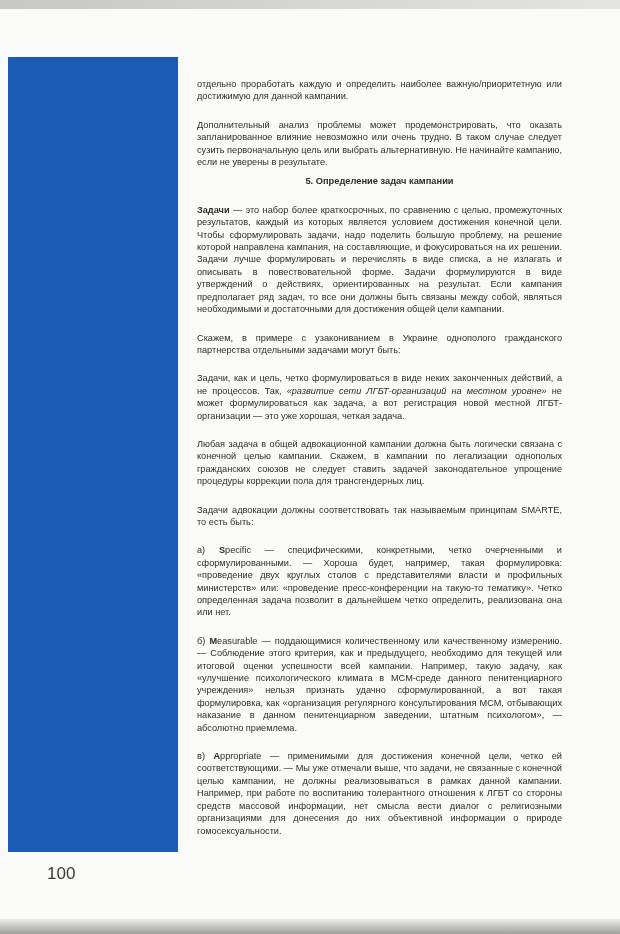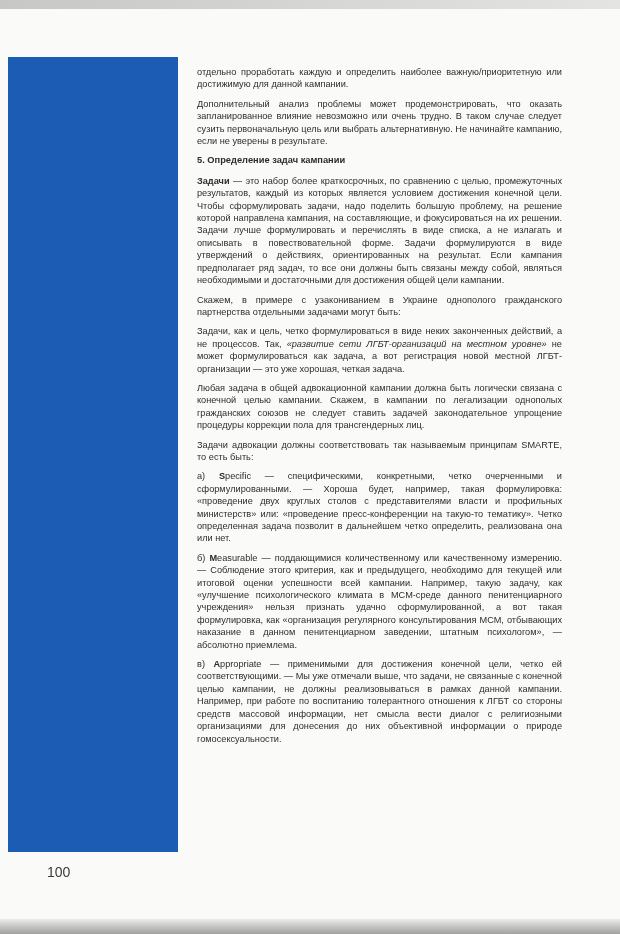--- a/index.html
+++ b/index.html
@@ -34,34 +34,34 @@
     position: absolute;
     left: 197px; top: 62px;
     width: 365px;
     font-size: 9.2px;
     line-height: 12.4px;
     text-align: justify;
     color: #2d2d2d;
     hyphens: auto;
     -webkit-hyphens: auto;
   }
-  .text-column p { margin: 4px 0 7px 0; }
+  .text-column p { margin: 16px 0 7px 0; }
   .text-column h2 {
     font-size: 9.3px;
     line-height: 12.4px;
     font-weight: 700;
     margin: 4px 0 8px 0;
-    text-align: left;
+    text-align: center;
   }
   .run-b { font-weight: 700; }
   .run-i { font-style: italic; }
   .page-number {
     position: absolute;
     left: 47px; top: 864px;
-    font-size: 14px;
+    font-size: 17px;
     color: #3a3a3a;
   }
 </style>
 </head>
 <body>
 
 <div class="screen" style="background: rgb(250, 250, 248);">
   <div class="edge-top"></div>
   <div class="blue-band" style="background: rgb(28, 92, 180);"></div>
   <div class="text-column" lang="ru" style="color: rgb(45, 45, 45);">

